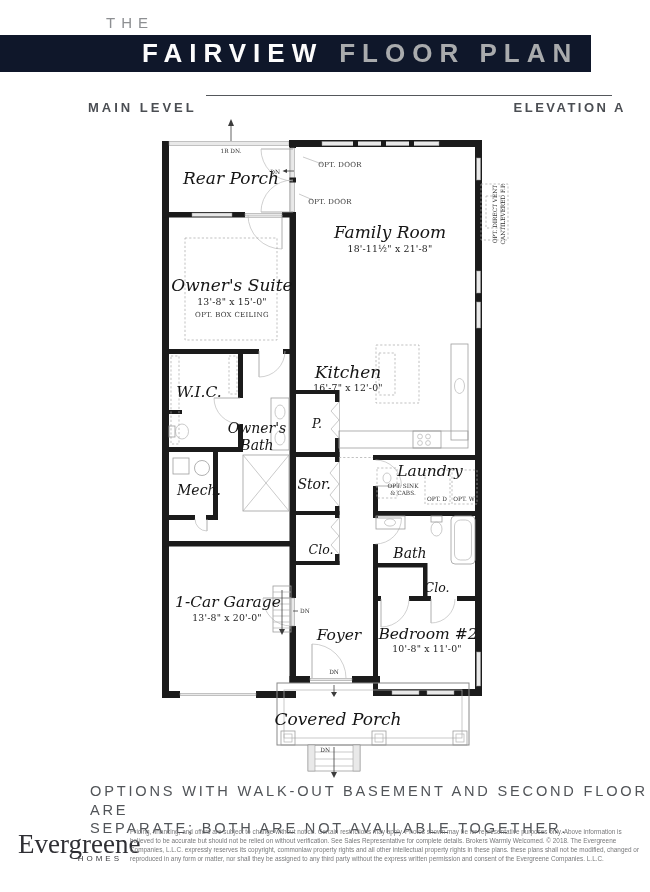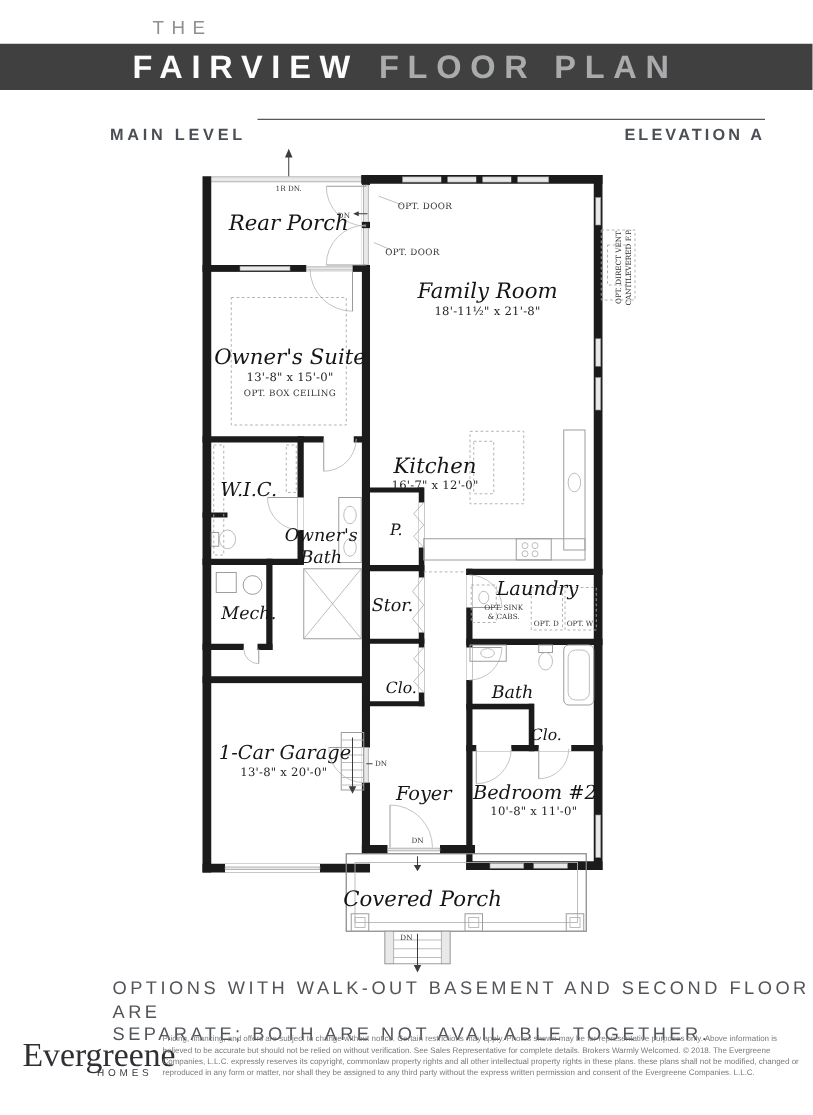--- a/index.html
+++ b/index.html
@@ -1,30 +1,30 @@
 <!DOCTYPE html>
 <html><head>
 <meta charset="utf-8">
 <style>
   html,body{margin:0;padding:0;}
   body{width:650px;height:892px;background:#fff;position:relative;overflow:hidden;
        font-family:"Liberation Sans",sans-serif;}
   .page{position:absolute;inset:0;background:#ffffff;}
 
   
-  .pre-title{position:absolute;left:122px;top:14px;font-size:15px;letter-spacing:6px;
+  .pre-title{position:absolute;left:106px;top:14px;font-size:15px;letter-spacing:6px;
              color:#8d8f92;font-weight:400;}
-  .title-bar{position:absolute;left:0;top:35px;width:650px;height:37px;background:#404040;
-             display:flex;align-items:center;}
+  .title-bar{position:absolute;left:0;top:35px;width:555px;height:37px;background:#0f172a;
+             display:flex;align-items:center;padding-left:36px;}
   .title-main{margin-left:106px;font-size:26px;font-weight:bold;color:#fcfcfc;letter-spacing:7px;}
   .title-sub{margin-left:16px;font-size:26px;font-weight:700;color:#a9abad;letter-spacing:7px;}
   .main-level{position:absolute;left:88px;top:100px;font-size:13px;font-weight:bold;
               letter-spacing:3px;color:#4b4e53;}
   .level-rule{position:absolute;left:206px;top:95px;width:406px;border-top:1.6px solid #55585c;}
-  .elevation{position:absolute;right:38px;top:100px;font-size:13px;font-weight:bold;
+  .elevation{position:absolute;right:24px;top:100px;font-size:13px;font-weight:bold;
              letter-spacing:2.5px;color:#4b4e53;}
 
   
   .plan-svg{position:absolute;left:130px;top:115px;}
   .wl{fill:#1b1b1b;}
   .win{fill:#e9e9e9;stroke:#8e8e8e;stroke-width:.5;}
   .gapfill{fill:#ffffff;}
   .thin{stroke:#8a8a8a;fill:none;stroke-width:1;}
   .lite{stroke:#b3b3b3;fill:none;stroke-width:.7;}
   .fix{stroke:#9d9d9d;fill:none;stroke-width:.8;}

